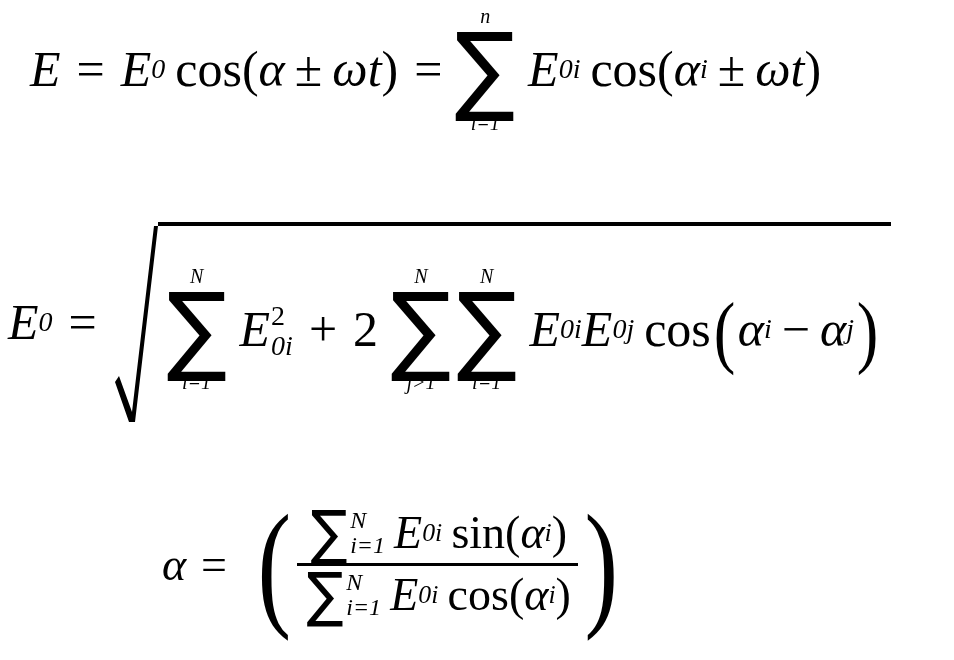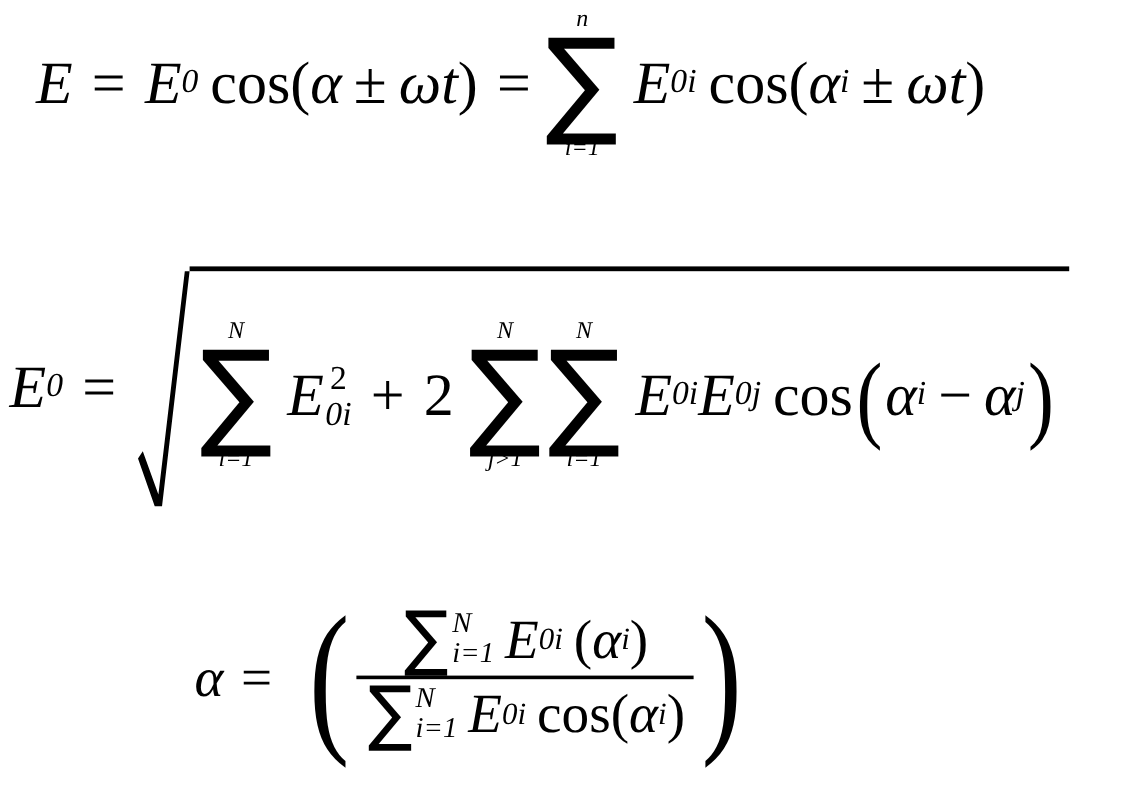--- a/index.html
+++ b/index.html
@@ -12,21 +12,21 @@
     height: 660px;
     position: relative;
     overflow: hidden;
     font-family: "Liberation Serif", "DejaVu Serif", serif;
     color: #000000;
   }
 
   
   .math { display: inline-flex; align-items: center; white-space: nowrap; }
   .var  { font-style: italic; }
-  .up   { font-style: normal; text-align: center; }
+  .up   { font-style: normal; }
   .op   { font-style: normal; }
 
   
   .sub, .sup {
     font-size: 0.56em;
     line-height: 1;
     display: inline-block;
   }
   .sub { vertical-align: -0.30em; }
 
@@ -276,20 +276,21 @@
         <span class="sigma">∑</span>
         <span class="lims">
           <span>N</span>
           <span>i=1</span>
         </span>
       </span>
       <span class="sp-s"></span>
       <span class="var">E</span>
         <span class="sub var">0i</span>
       <span class="sp-s"></span>
+      <span class="up">sin</span>
         <span class="paren">(</span>
         <span class="var">α</span>
         <span class="sub var">i</span>
         <span class="paren">)</span>
     </span>
     <span class="bar"></span>
     <span class="den math">
       <span class="insum">
         <span class="sigma">∑</span>
         <span class="lims">

